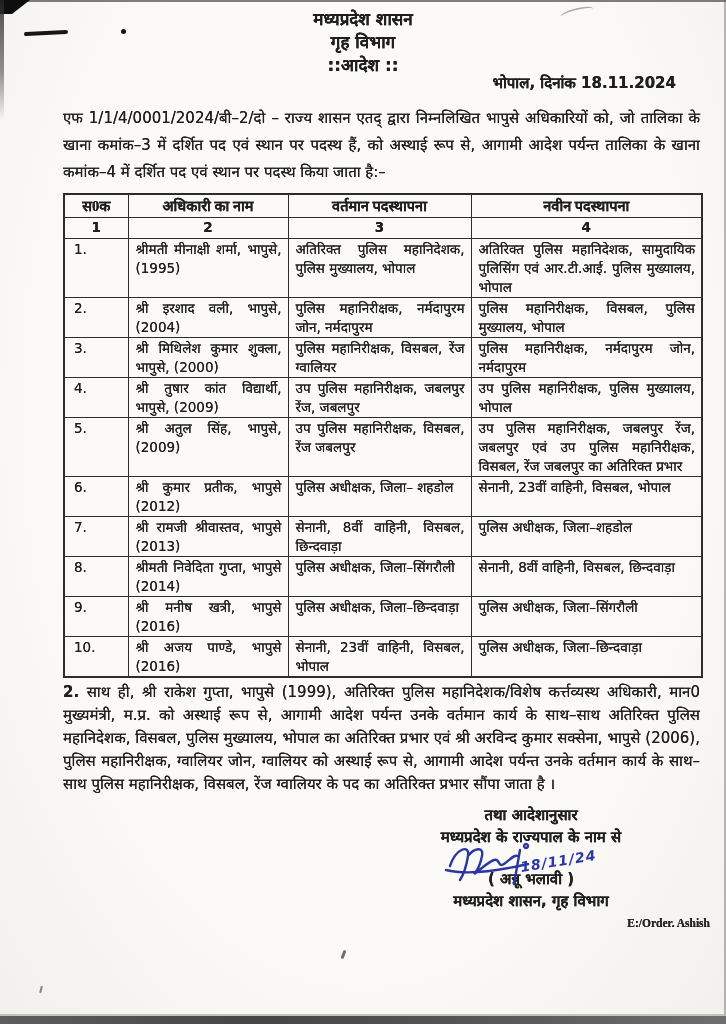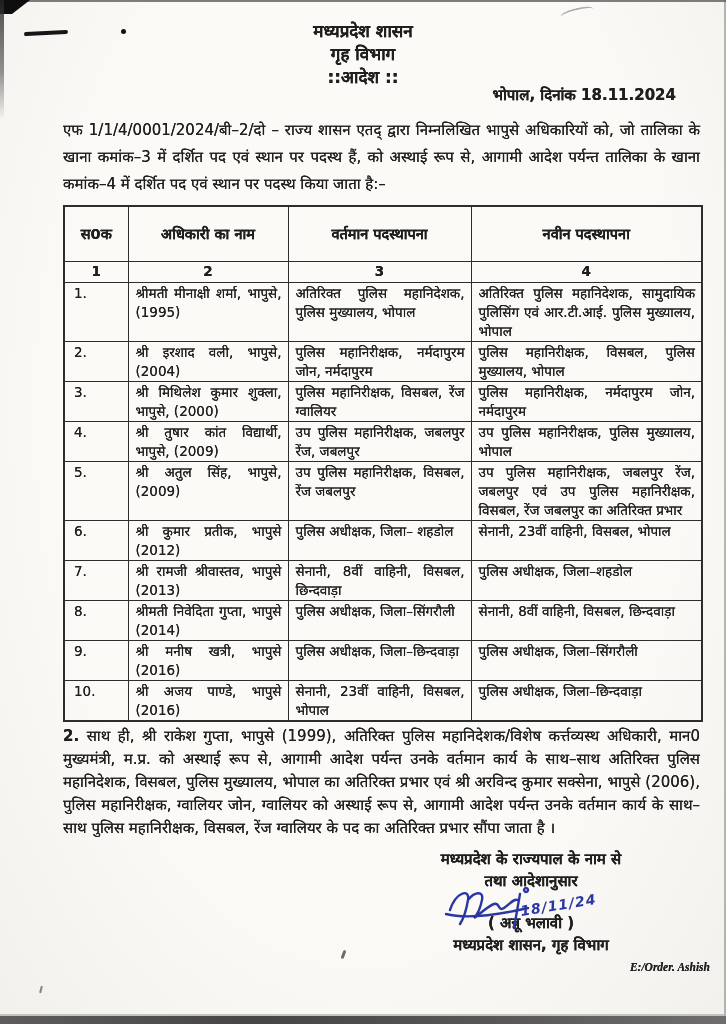--- a/index.html
+++ b/index.html
@@ -30,48 +30,48 @@
              border-top:2px solid #9a9a9a;border-radius:50%;transform:rotate(-14deg);opacity:.8;}
   .mark-comma{position:absolute;top:950px;left:342px;width:3px;height:9px;background:#4a4a4a;
              transform:rotate(20deg);border-radius:2px;opacity:.8;}
   .mark-tick{position:absolute;top:986px;left:40px;width:2px;height:7px;background:#6a6a6a;
              transform:rotate(15deg);opacity:.8;}
   .bottom-band{position:absolute;bottom:0;left:0;width:100%;height:8px;
              background:linear-gradient(90deg,#5d5d5d,#454545 35%,#585858 70%,#6e6e6e);}
   .bottom-band-light{position:absolute;bottom:8px;left:0;width:100%;height:2px;background:#b9b6b1;opacity:.8;}
 
   
-  .header-block{padding-top:20px;text-align:center;font-weight:bold;font-size:17px;line-height:23px;}
+  .header-block{padding-top:8px;text-align:center;font-weight:bold;font-size:17px;line-height:23px;}
   .date-line{margin-top:-5px;text-align:right;padding-right:50px;font-weight:bold;font-size:15px;}
   .intro{margin:13px 26px 0 63px;font-size:15px;line-height:27px;text-align:justify;}
   table.officers{
     width:638px;margin:7px 0 0 63px;border-collapse:collapse;table-layout:fixed;
     border:2px solid #2d2d2d;
   }
   table.officers col.c1{width:64px;}
   table.officers col.c2{width:160px;}
   table.officers col.c3{width:183px;}
   table.officers col.c4{width:231px;}
   table.officers th, table.officers td{border:1.5px solid #2d2d2d;vertical-align:top;}
-  table.officers th{font-size:14.5px;font-weight:bold;text-align:center;padding:17px 2px;line-height:20px;}
+  table.officers th{font-size:14.5px;font-weight:bold;text-align:center;padding:1px 2px;line-height:20px;font-family:Liberation Serif, serif;}
   tr.numrow td{font-size:13.5px;font-weight:bold;text-align:center;padding:0 0 2px 0;line-height:18px;}
   td.cell{font-size:13.5px;line-height:19px;padding:1px 6px 0 7px;text-align:justify;}
   td.cell-sno{font-size:13.5px;line-height:19px;padding:1px 4px 3px 9px;text-align:left;}
   .para2{margin:3px 26px 0 63px;font-size:15px;line-height:23px;text-align:justify;}
   .para2 .num{font-weight:bold;}
   .signature{position:relative;margin:8px 12px 0 auto;width:366px;text-align:center;
              font-weight:bold;font-size:15px;line-height:22px;}
   .sig-area{position:relative;height:20px;}
   .sig-svg{position:absolute;left:96px;top:-8px;pointer-events:none;z-index:2;}
   .sig-date{position:absolute;left:172px;top:2px;color:#2936a3;font-size:14px;font-weight:bold;
             font-style:italic;letter-spacing:1px;transform:rotate(-9deg);z-index:2;text-shadow:none;}
   .sig-name{position:relative;z-index:1;}
   .file-note{margin-top:0;text-align:right;padding-right:4px;
              font-family:"Liberation Serif","DejaVu Serif",serif;
-             font-style:italic;font-weight:bold;font-size:11.5px;color:#222;}
+             font-weight:bold;font-size:11.5px;color:#222;}
 </style>
 </head>
 <body>
 
 <div class="paper">
 
   <div class="edge-top"></div>
   <div class="edge-right"></div>
   <div class="corner-tl"></div>
   <div class="edge-left-smudge"></div>
@@ -185,22 +185,22 @@
     </tr>
   </tbody>
   </table>
 
   <div class="para2">
     <span class="num">2.</span>
     <span>साथ ही, श्री राकेश गुप्ता, भापुसे (1999), अतिरिक्त पुलिस महानिदेशक/विशेष कर्त्तव्यस्थ अधिकारी, मान0 मुख्यमंत्री, म.प्र. को अस्थाई रूप से, आगामी आदेश पर्यन्त उनके वर्तमान कार्य के साथ–साथ अतिरिक्त पुलिस महानिदेशक, विसबल, पुलिस मुख्यालय, भोपाल का अतिरिक्त प्रभार एवं श्री अरविन्द कुमार सक्सेना, भापुसे (2006), पुलिस महानिरीक्षक, ग्वालियर जोन, ग्वालियर को अस्थाई रूप से, आगामी आदेश पर्यन्त उनके वर्तमान कार्य के साथ–साथ पुलिस महानिरीक्षक, विसबल, रेंज ग्वालियर के पद का अतिरिक्त प्रभार सौंपा जाता है ।</span>
   </div>
 
   <div class="signature">
+    <div>तथा आदेशानुसार</div>
     <div>मध्यप्रदेश के राज्यपाल के नाम से</div>
-    <div>तथा आदेशानुसार</div>
     <div class="sig-area">
       <svg class="sig-svg" width="150" height="52" viewBox="0 0 150 52">
         <g fill="none" stroke="#2936a3" stroke-width="2.4" stroke-linecap="round">
           <path d="M6,26 C12,8 26,4 24,16 C22,28 20,34 16,40 M24,16 C30,8 40,6 38,16 C36,26 34,30 30,34 C36,30 44,22 50,20 C56,18 54,28 60,24 C66,20 70,14 74,16"></path>
           <path d="M2,30 C26,36 58,30 84,24"></path>
           <path d="M76,10 L70,44"></path>
           <path d="M82,8 a2,2 0 1 1 .1,0"></path>
         </g>
       </svg>
       <span class="sig-date">18/11/24</span>

